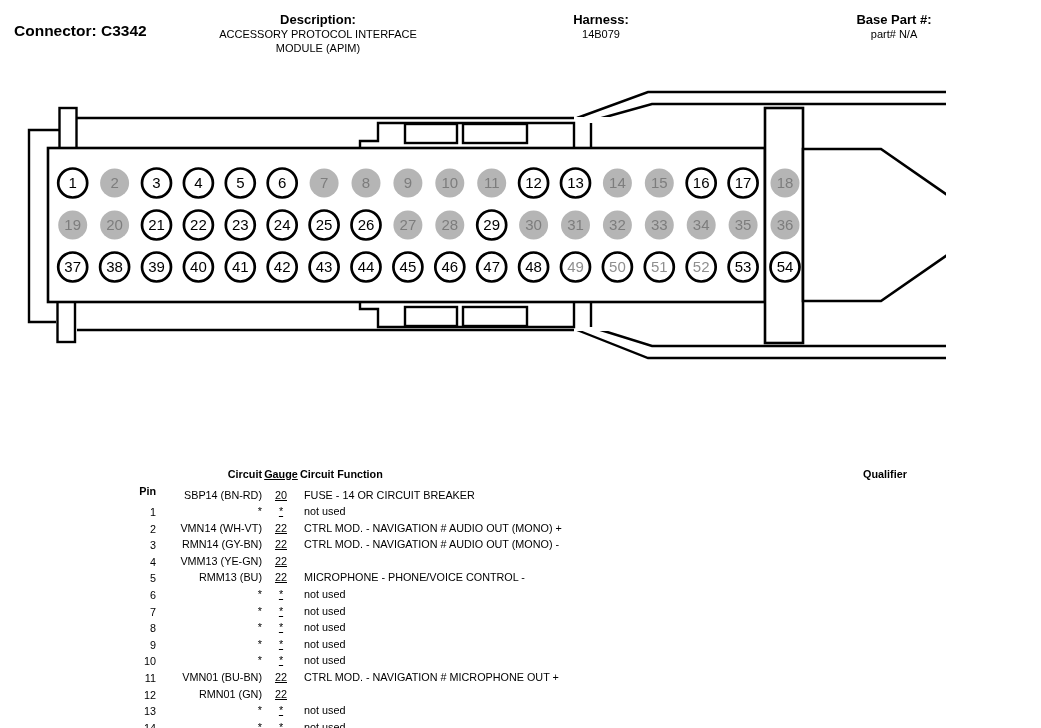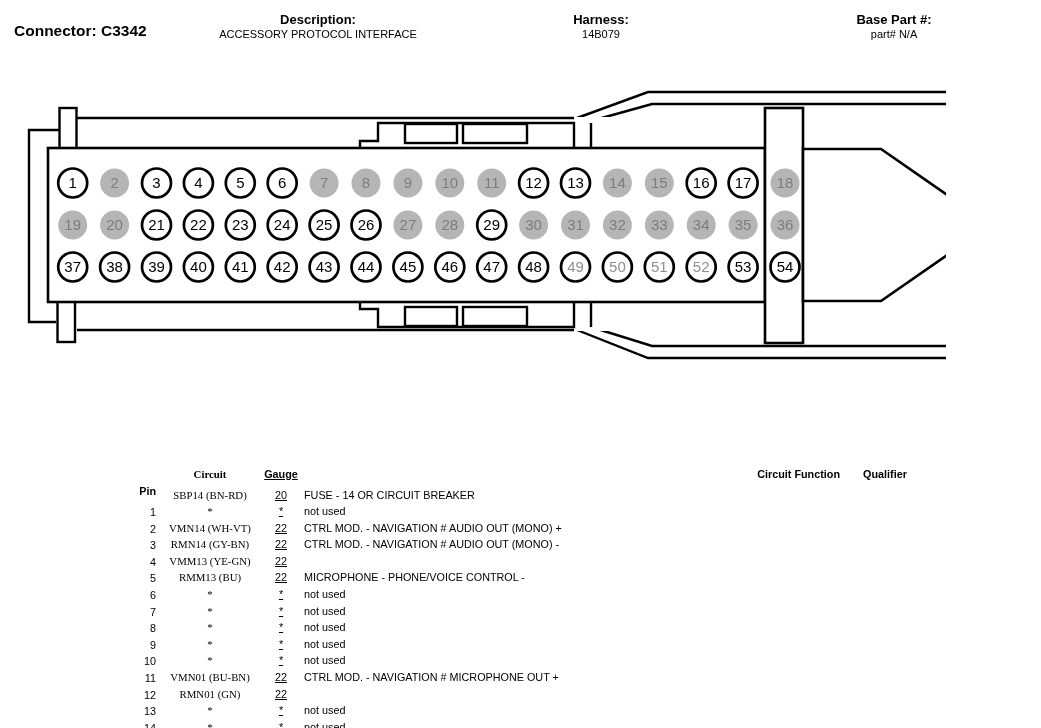--- a/index.html
+++ b/index.html
@@ -19,36 +19,37 @@
   .lnf{fill:#fff;stroke:#000;stroke-width:2.4;}
   .body{fill:#fff;stroke:#000;stroke-width:2.6;}
   .pin-num{font-family:"Liberation Sans",sans-serif;font-size:15px;}
   
   #pin-table{position:absolute;left:0;top:450px;width:1041px;}
   .trow{display:grid;grid-template-columns:34px 104px 38px 540px 90px;
         margin-left:124px;height:16.6px;align-items:center;}
   .thead{height:18px;margin-bottom:3px;font-size:12px;font-weight:bold;}
   .tcell{font-size:10.8px;white-space:nowrap;}
   .c-pin{text-align:right;padding-right:2px;margin-top:35px;}
-  .c-circuit{text-align:center;font-family:Liberation Serif, serif;}
+  .c-circuit{text-align:right;}
   .c-gauge{text-align:center;text-decoration:underline;}
   .c-fn{text-align:left;padding-left:4px;}
-  .c-fn-head{text-align:right;padding-left:0;}
+  .c-fn-head{text-align:left;padding-left:0;}
   .c-qual{text-align:center;}
 </style>
 </head>
 <body>
 
 <div id="page">
 
   <div id="connector-title">Connector: C3342</div>
 
   <div class="hdr-block" id="desc-block">
     <div class="hdr-label">Description:</div>
     <div class="hdr-value">ACCESSORY PROTOCOL INTERFACE</div>
+    <div class="hdr-value">MODULE (APIM)</div>
   </div>
 
   <div class="hdr-block" id="harness-block">
     <div class="hdr-label">Harness:</div>
     <div class="hdr-value">14B079</div>
   </div>
 
   <div class="hdr-block" id="basepart-block">
     <div class="hdr-label">Base Part #:</div>
     <div class="hdr-value">part# N/A</div>

